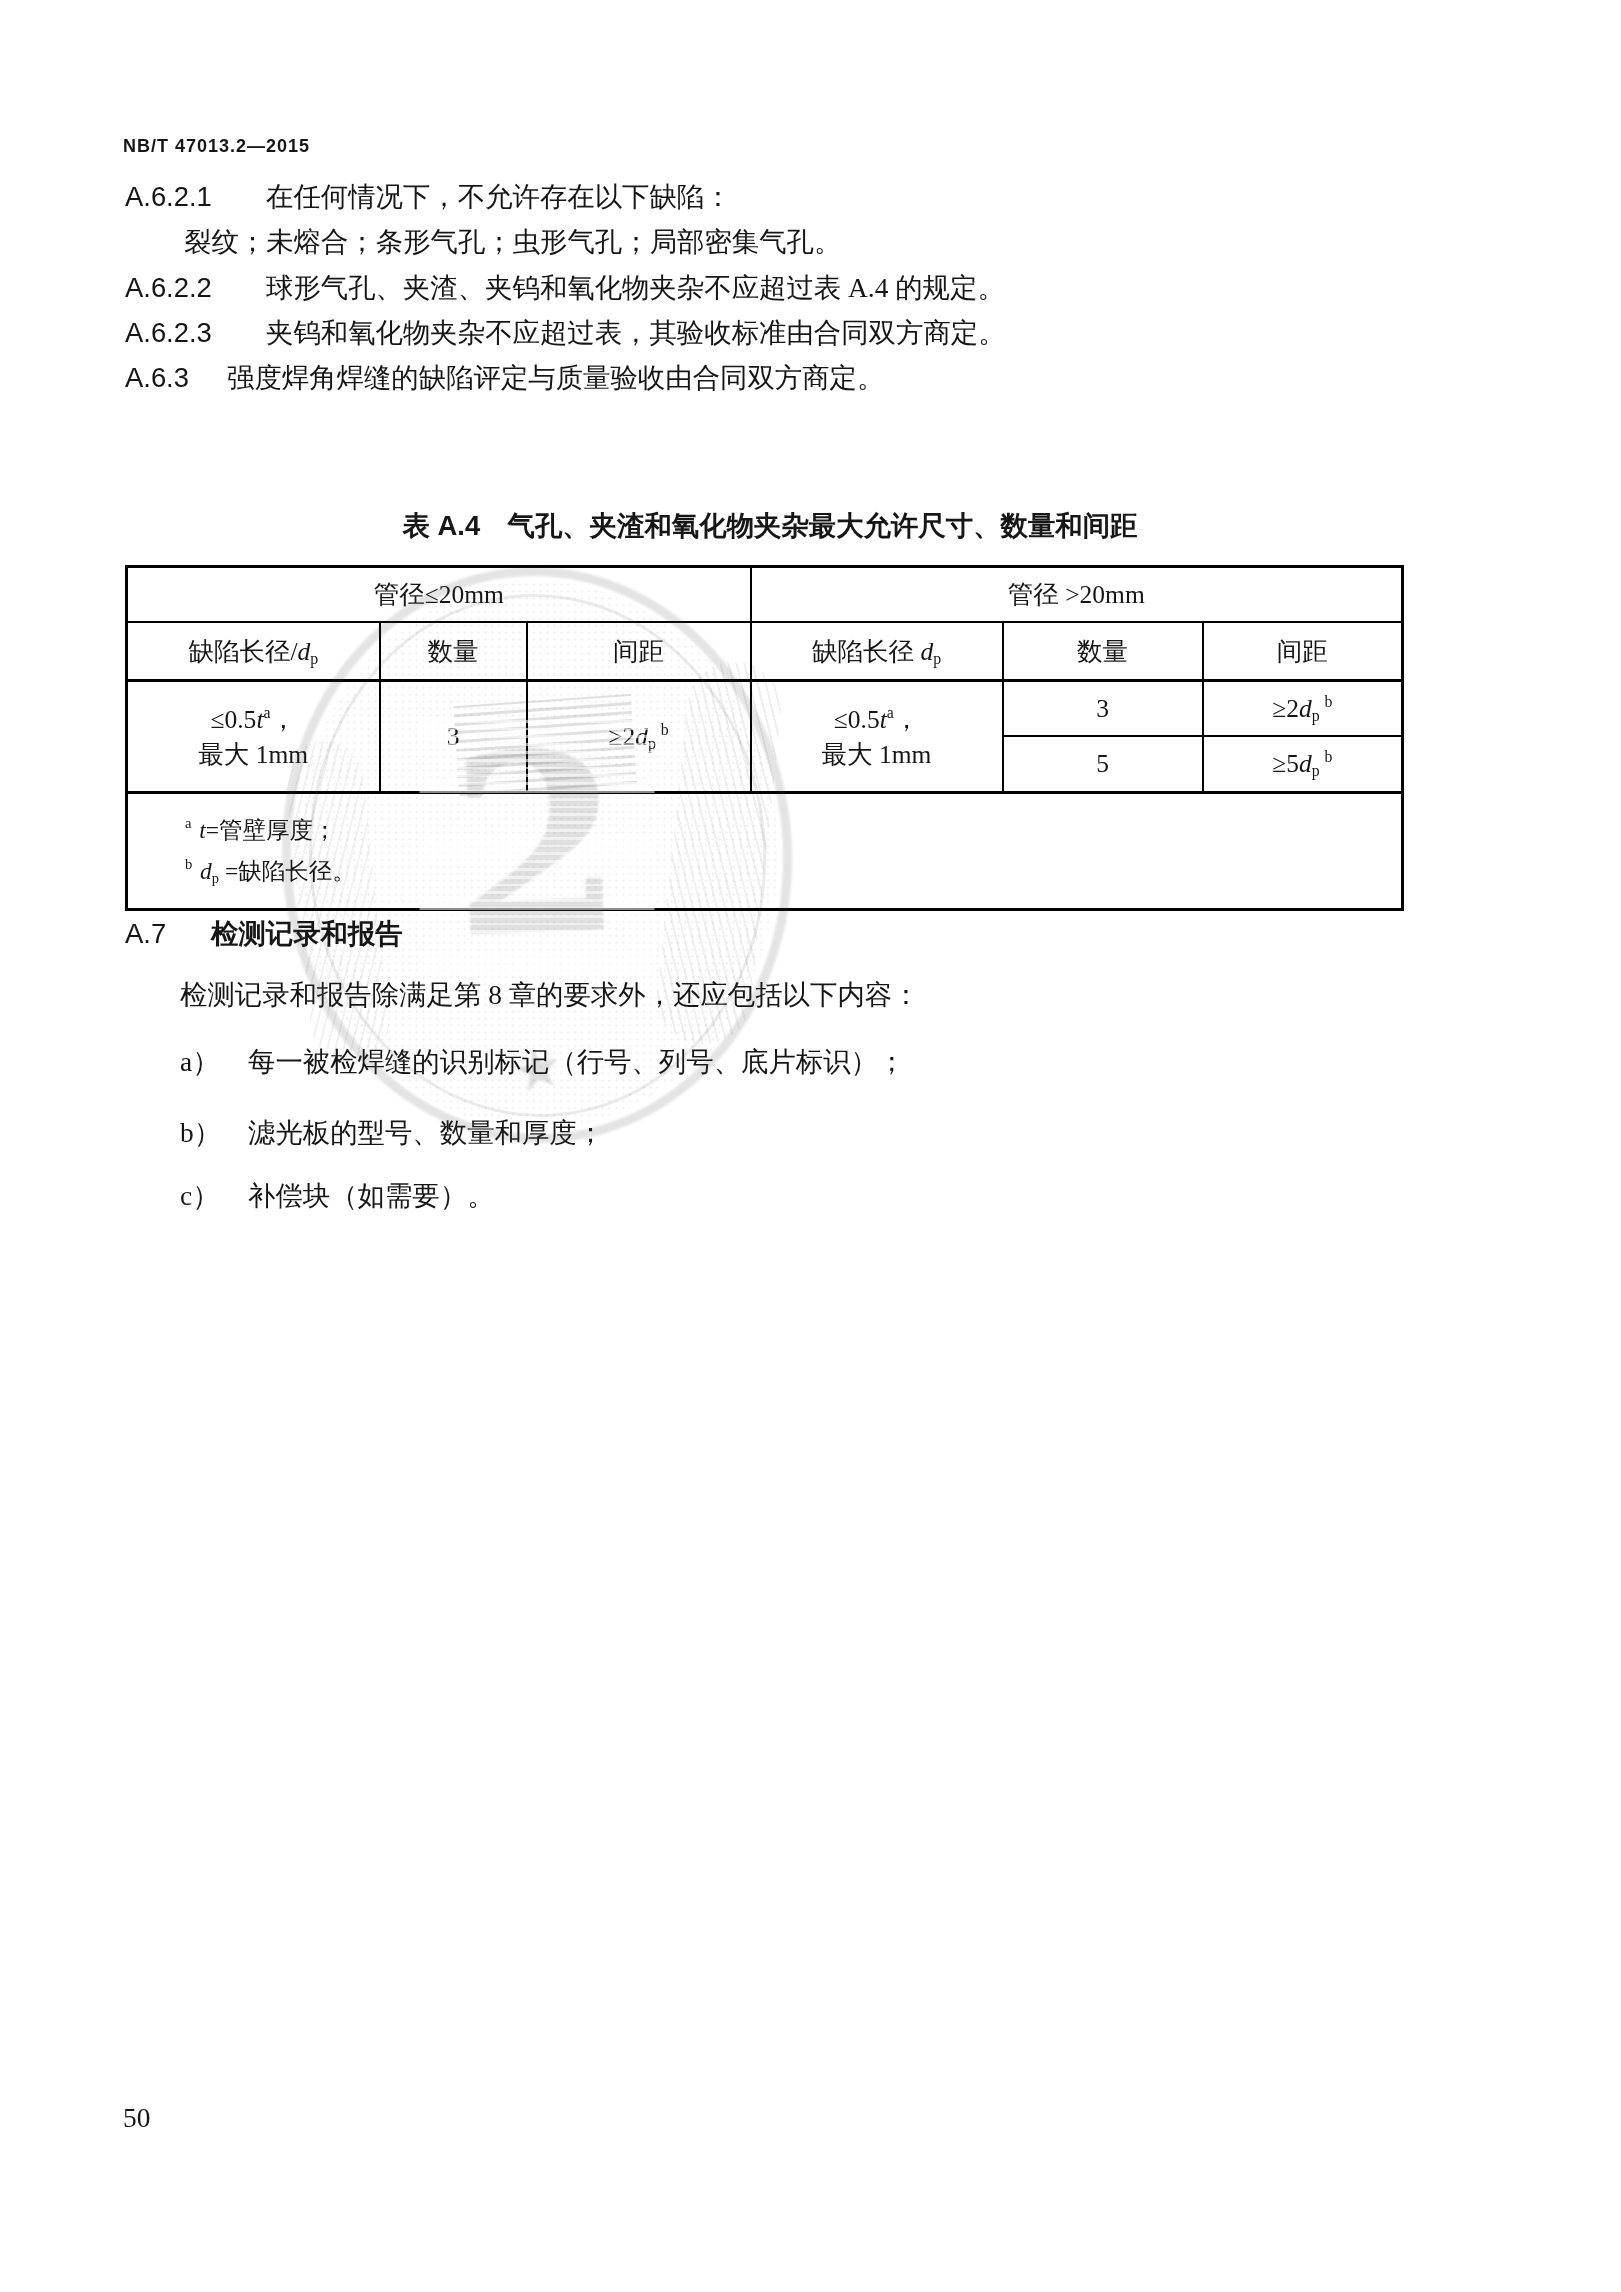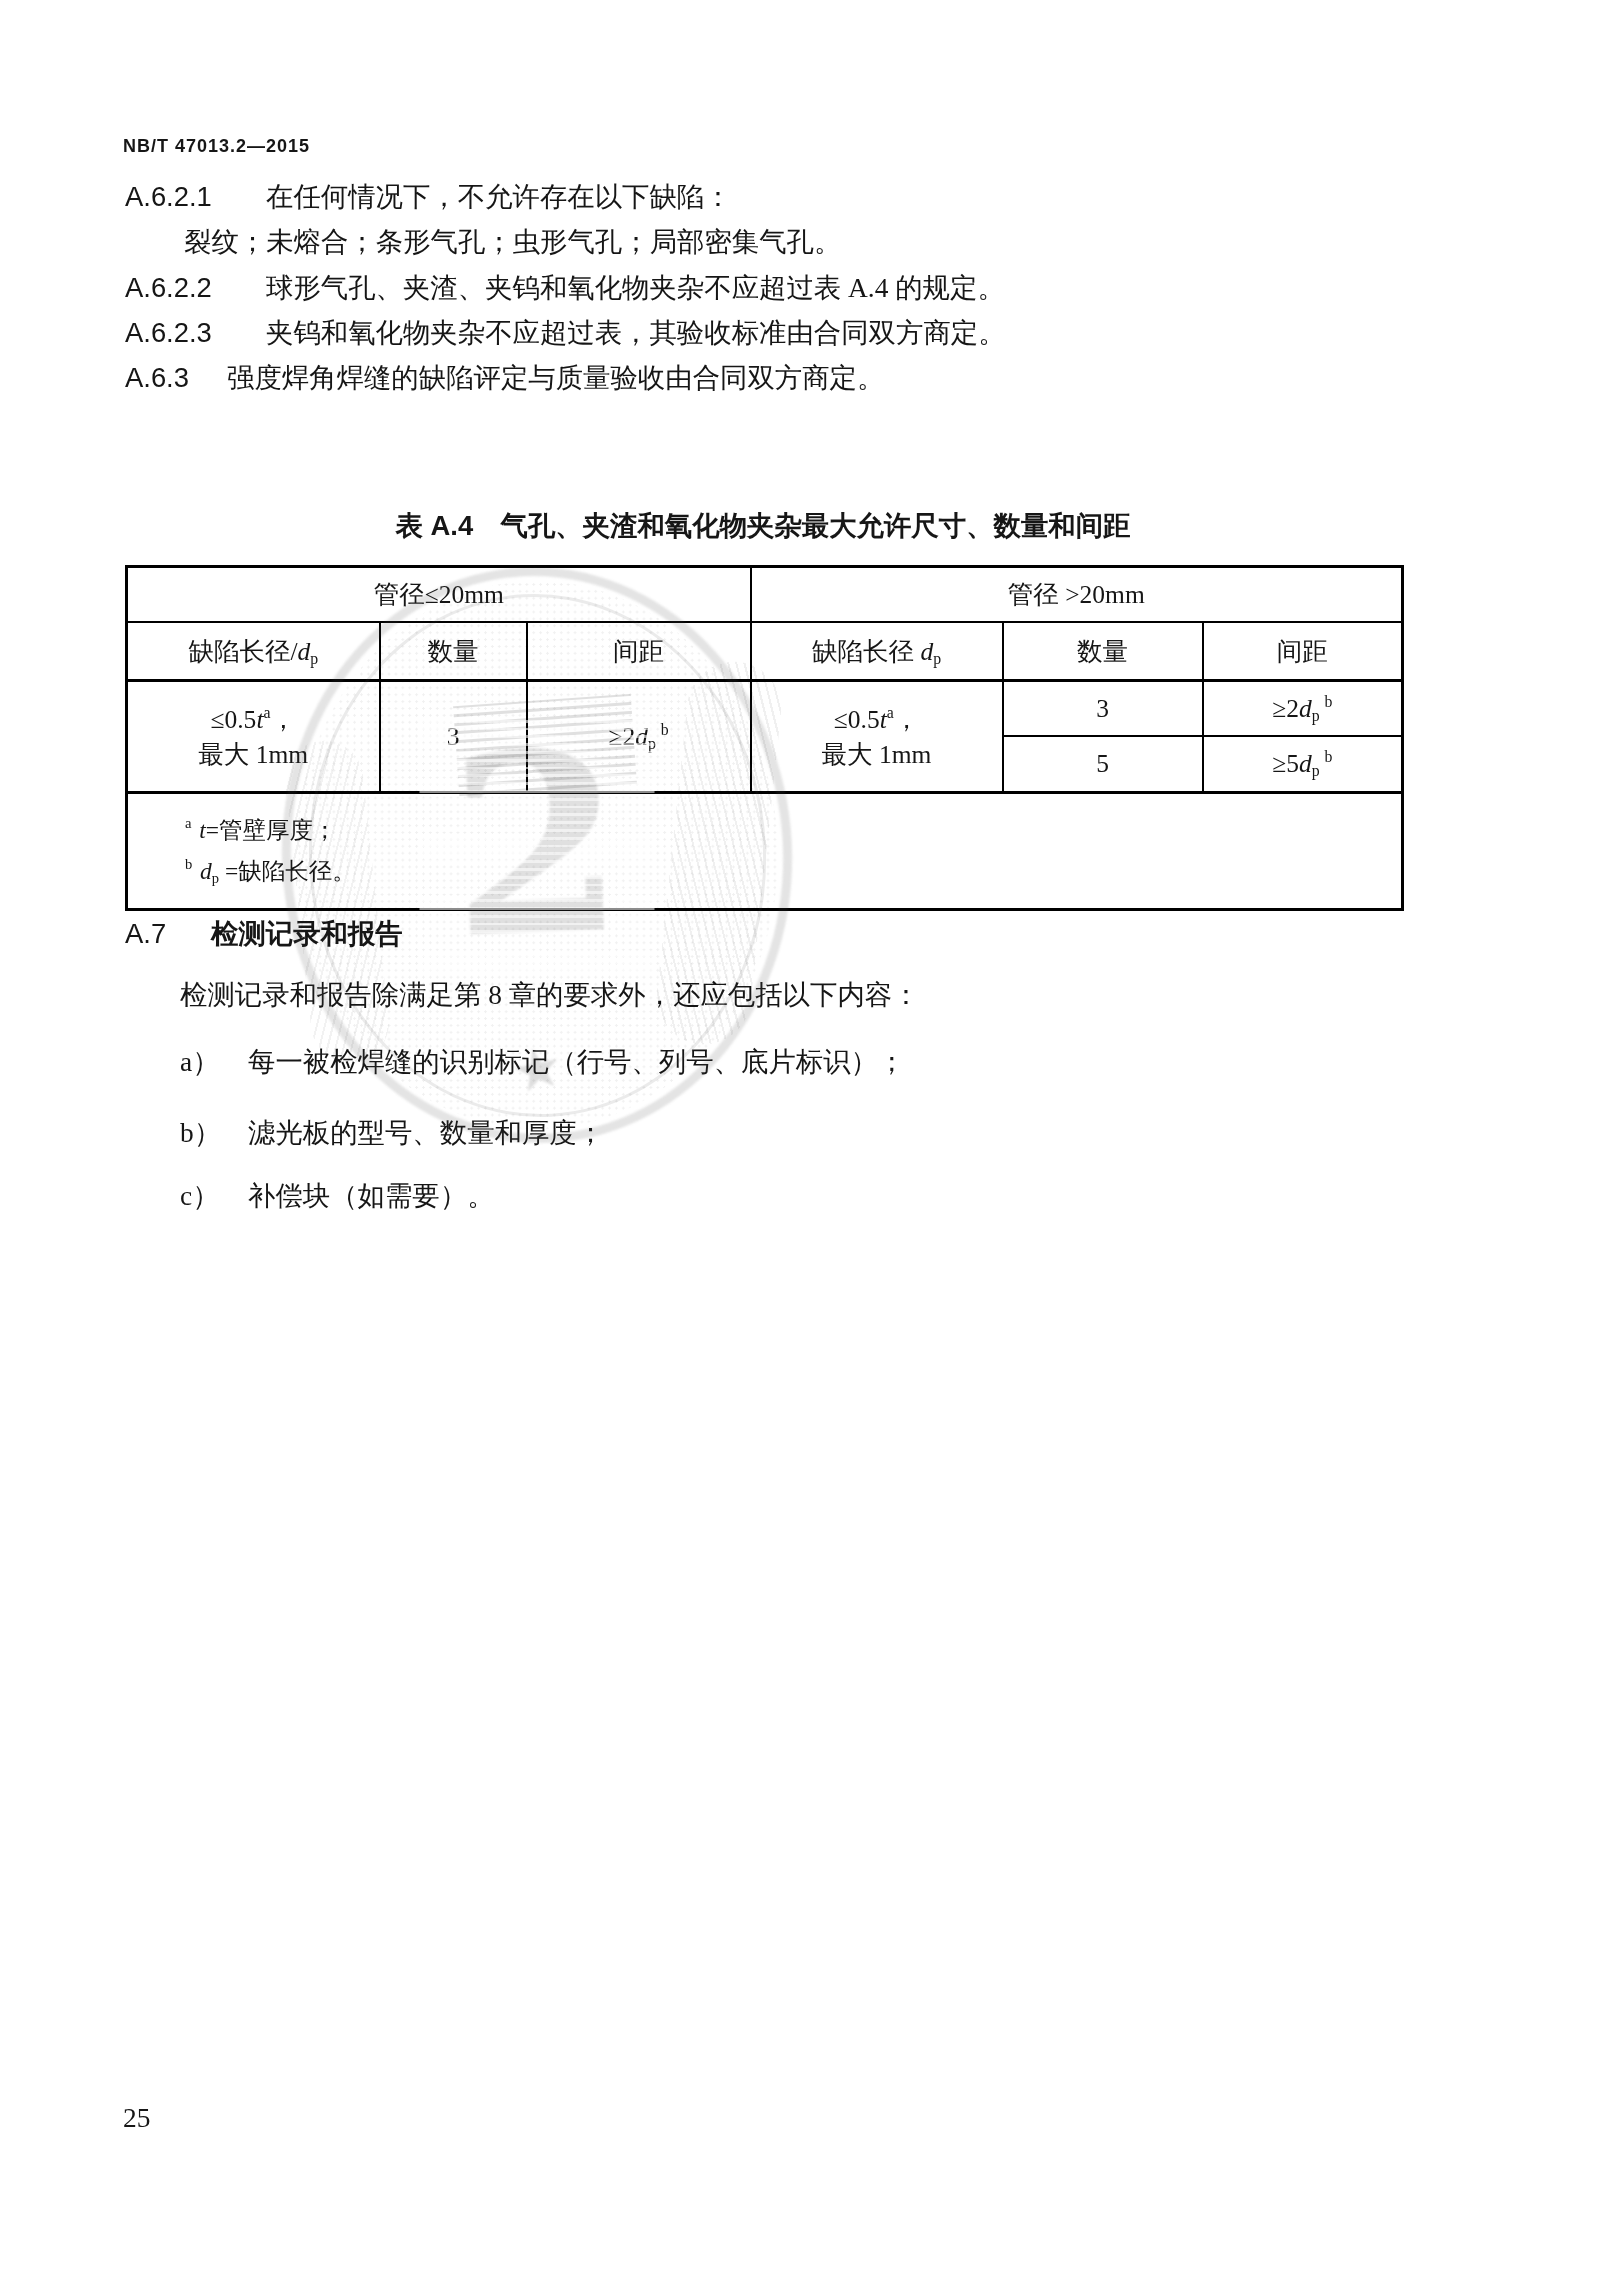--- a/index.html
+++ b/index.html
@@ -12,21 +12,21 @@
   .doc-code{
     left:123px;top:135px;font-size:18px;font-weight:bold;
     font-family:"Liberation Sans", sans-serif;letter-spacing:1px;
   }
   .clause-label{
     display:inline-block;font-weight:normal;
     font-family:"Liberation Sans", sans-serif;
   }
   .w144{width:141px;} .w104{width:102px;} .w88{width:86px;}
   .tbl-title{
-    left:125px;top:509px;width:1276px;text-align:center;
+    left:132px;top:509px;width:1276px;text-align:center;
     font-size:27.4px;font-weight:bold;font-family:"Liberation Sans", sans-serif;
   }
   table.tbl{
     position:absolute;left:125px;top:565px;width:1276px;
     border-collapse:collapse;table-layout:fixed;font-size:25.5px;
     border:3.9px solid #000;
   }
   .tbl th,.tbl td{
     border:2px solid #000;text-align:center;vertical-align:middle;
     font-weight:normal;padding:0;font-family:"Liberation Serif", serif;
@@ -191,14 +191,14 @@
   <div class="ring-outer"></div>
   <div class="ring-inner"></div>
   <div class="hatch-left"></div>
   <div class="hatch-right"></div>
   <div class="hatch-top"></div>
   <div class="digit">2</div>
   <div class="digit-stripes"></div>
   <div class="star">★</div>
 </div>
 
-<div class="line page-num">25</div>
+<div class="line page-num">50</div>
 
 
 </body></html>

